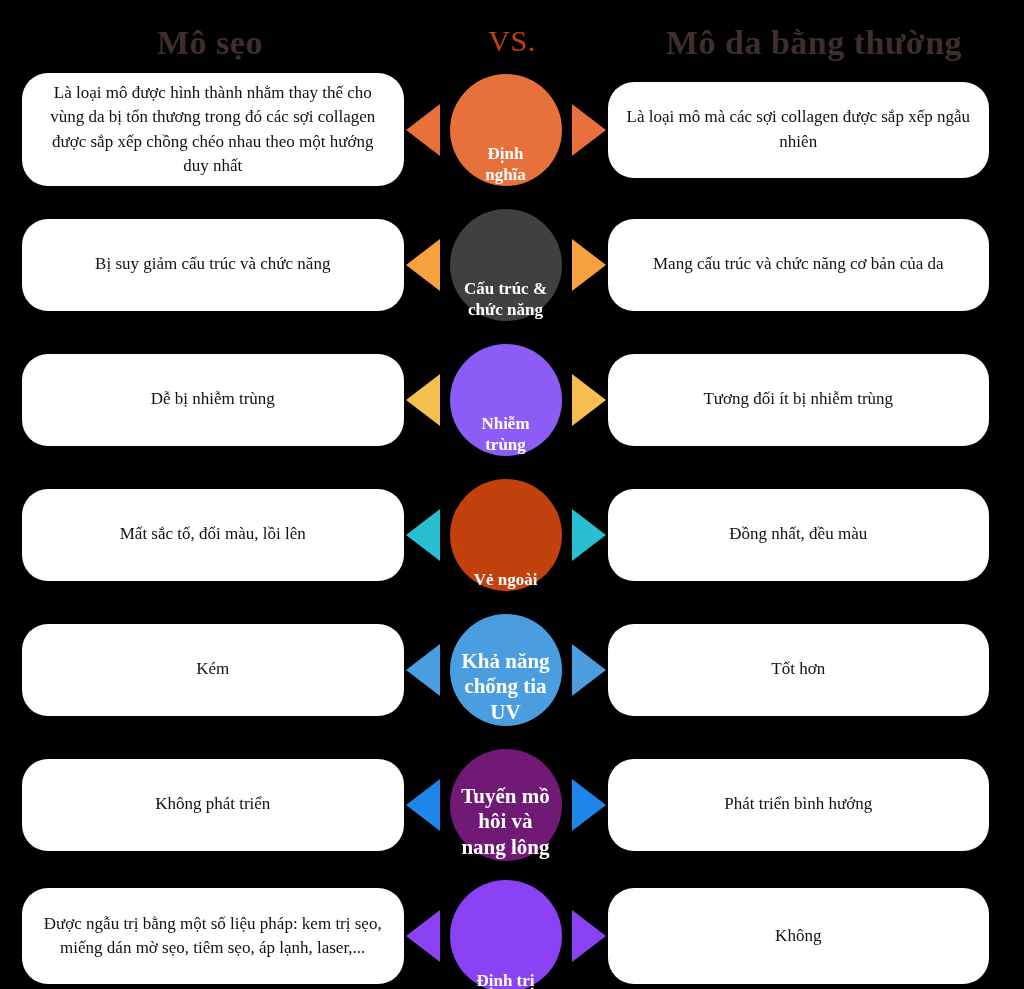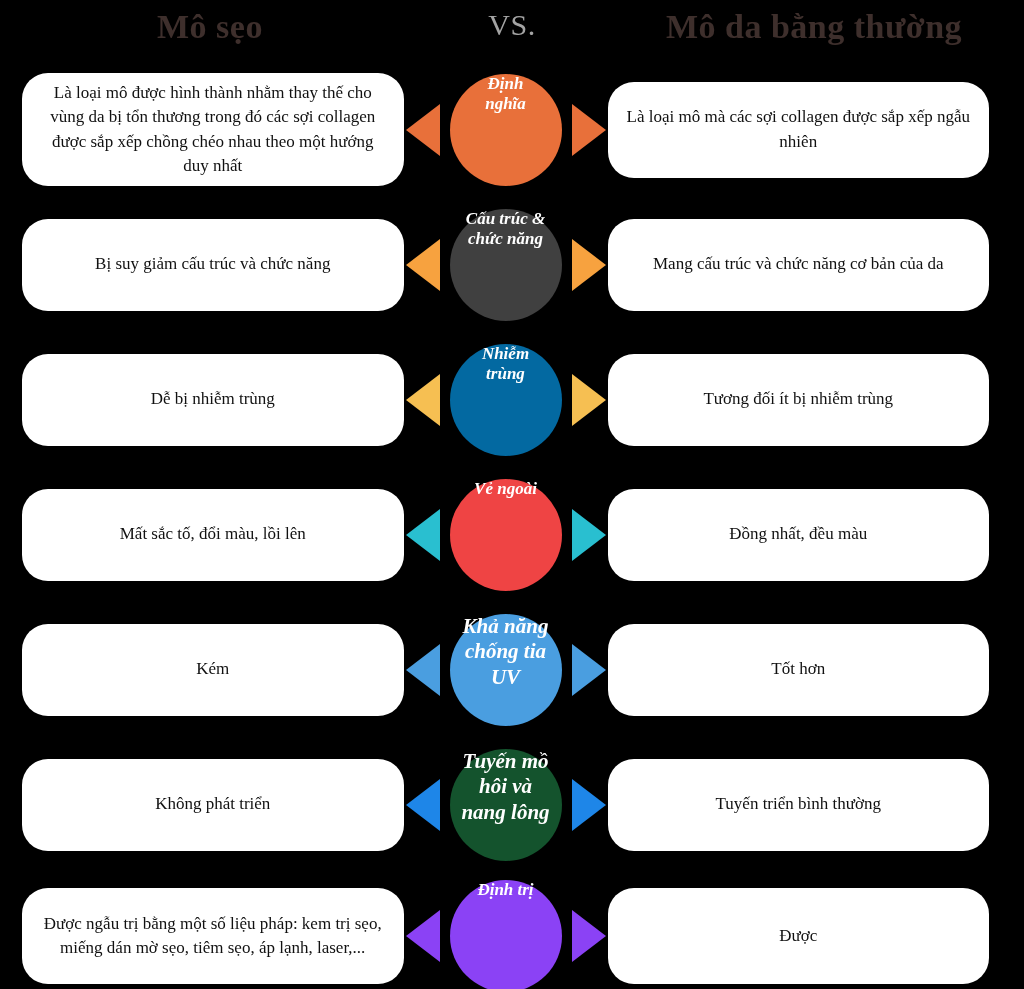--- a/index.html
+++ b/index.html
@@ -17,29 +17,29 @@
   }
 
   
   .header {
     position: relative;
     height: 62px;
     width: 1024px;
   }
   .header .h-title {
     position: absolute;
-    top: 8px;
+    top: 24px;
     font-size: 34px;
     font-weight: 700;
     color: #3e2f2c;
     letter-spacing: 0.5px;
     white-space: nowrap;
   }
   .header .h-left  { left: 0;  width: 420px; text-align: center; }
-  .header .h-vs    { left: 422px; width: 180px; text-align: center; font-size: 30px; font-weight: 400; color: #a3a3a3; }
+  .header .h-vs    { left: 422px; width: 180px; text-align: center; font-size: 30px; font-weight: 400; color: #c2410c; }
   .header .h-right { left: 604px; width: 420px; text-align: center; }
 
   
   .rows {
     position: relative;
     width: 1024px;
   }
   .row {
     position: relative;
     width: 1024px;
@@ -90,25 +90,24 @@
   }
   .arrow-left  { left: 2px;  border-right: 34px solid currentColor; }
   .arrow-right { right: 2px; border-left: 34px solid currentColor; }
 
   .circle {
     position: relative;
     width: 112px;
     height: 112px;
     border-radius: 50%;
     display: flex;
-    align-items: flex-start;
+    align-items: flex-end;
     justify-content: center;
     text-align: center;
     z-index: 2;
-    font-style: italic;
   }
   .circle-label {
     color: #ffffff;
     font-weight: 700;
     font-size: 17px;
     line-height: 1.22;
     padding: 0 6px;
     white-space: pre-line;
   }
   .circle-label.small { font-size: 21px; }
@@ -144,33 +143,33 @@
 chức năng</div>
         </div>
         <div class="arrow arrow-right" style="color: rgb(247, 162, 63);"></div>
       </div>
       <div class="card right">Mang cấu trúc và chức năng cơ bản của da</div>
     </div>
     <div class="row">
       <div class="card left">Dễ bị nhiễm trùng</div>
       <div class="center">
         <div class="arrow arrow-left" style="color: rgb(246, 191, 82);"></div>
-        <div class="circle" style="background: #0369a1;">
+        <div class="circle" style="background: #8b5cf6;">
           <div class="circle-label">Nhiễm
 trùng</div>
         </div>
         <div class="arrow arrow-right" style="color: rgb(246, 191, 82);"></div>
       </div>
       <div class="card right">Tương đối ít bị nhiễm trùng</div>
     </div>
     <div class="row">
       <div class="card left">Mất sắc tố, đổi màu, lồi lên</div>
       <div class="center">
         <div class="arrow arrow-left" style="color: rgb(41, 191, 208);"></div>
-        <div class="circle" style="background: #ef4444;">
+        <div class="circle" style="background: #c2410c;">
           <div class="circle-label">Vẻ ngoài</div>
         </div>
         <div class="arrow arrow-right" style="color: rgb(41, 191, 208);"></div>
       </div>
       <div class="card right">Đồng nhất, đều màu</div>
     </div>
     <div class="row">
       <div class="card left">Kém</div>
       <div class="center">
         <div class="arrow arrow-left" style="color: rgb(74, 158, 224);"></div>
@@ -180,33 +179,33 @@
 UV</div>
         </div>
         <div class="arrow arrow-right" style="color: rgb(74, 158, 224);"></div>
       </div>
       <div class="card right">Tốt hơn</div>
     </div>
     <div class="row">
       <div class="card left">Không phát triển</div>
       <div class="center">
         <div class="arrow arrow-left" style="color: rgb(30, 134, 232);"></div>
-        <div class="circle" style="background: #14532d;">
+        <div class="circle" style="background: #701a75;">
           <div class="circle-label small">Tuyến mồ
 hôi và
 nang lông</div>
         </div>
         <div class="arrow arrow-right" style="color: rgb(30, 134, 232);"></div>
       </div>
-      <div class="card right">Tuyến triển bình thường</div>
+      <div class="card right">Phát triển bình hướng</div>
     </div>
     <div class="row last">
       <div class="card left tall">Được ngẫu trị bằng một số liệu pháp: kem trị sẹo, miếng dán mờ sẹo, tiêm sẹo, áp lạnh, laser,...</div>
       <div class="center">
         <div class="arrow arrow-left" style="color: rgb(139, 66, 245);"></div>
         <div class="circle" style="background: rgb(139, 66, 245);">
           <div class="circle-label">Định trị</div>
         </div>
         <div class="arrow arrow-right" style="color: rgb(139, 66, 245);"></div>
       </div>
-      <div class="card right tall">Được</div>
+      <div class="card right tall">Không</div>
     </div>
   </div>
 
 </body></html>

